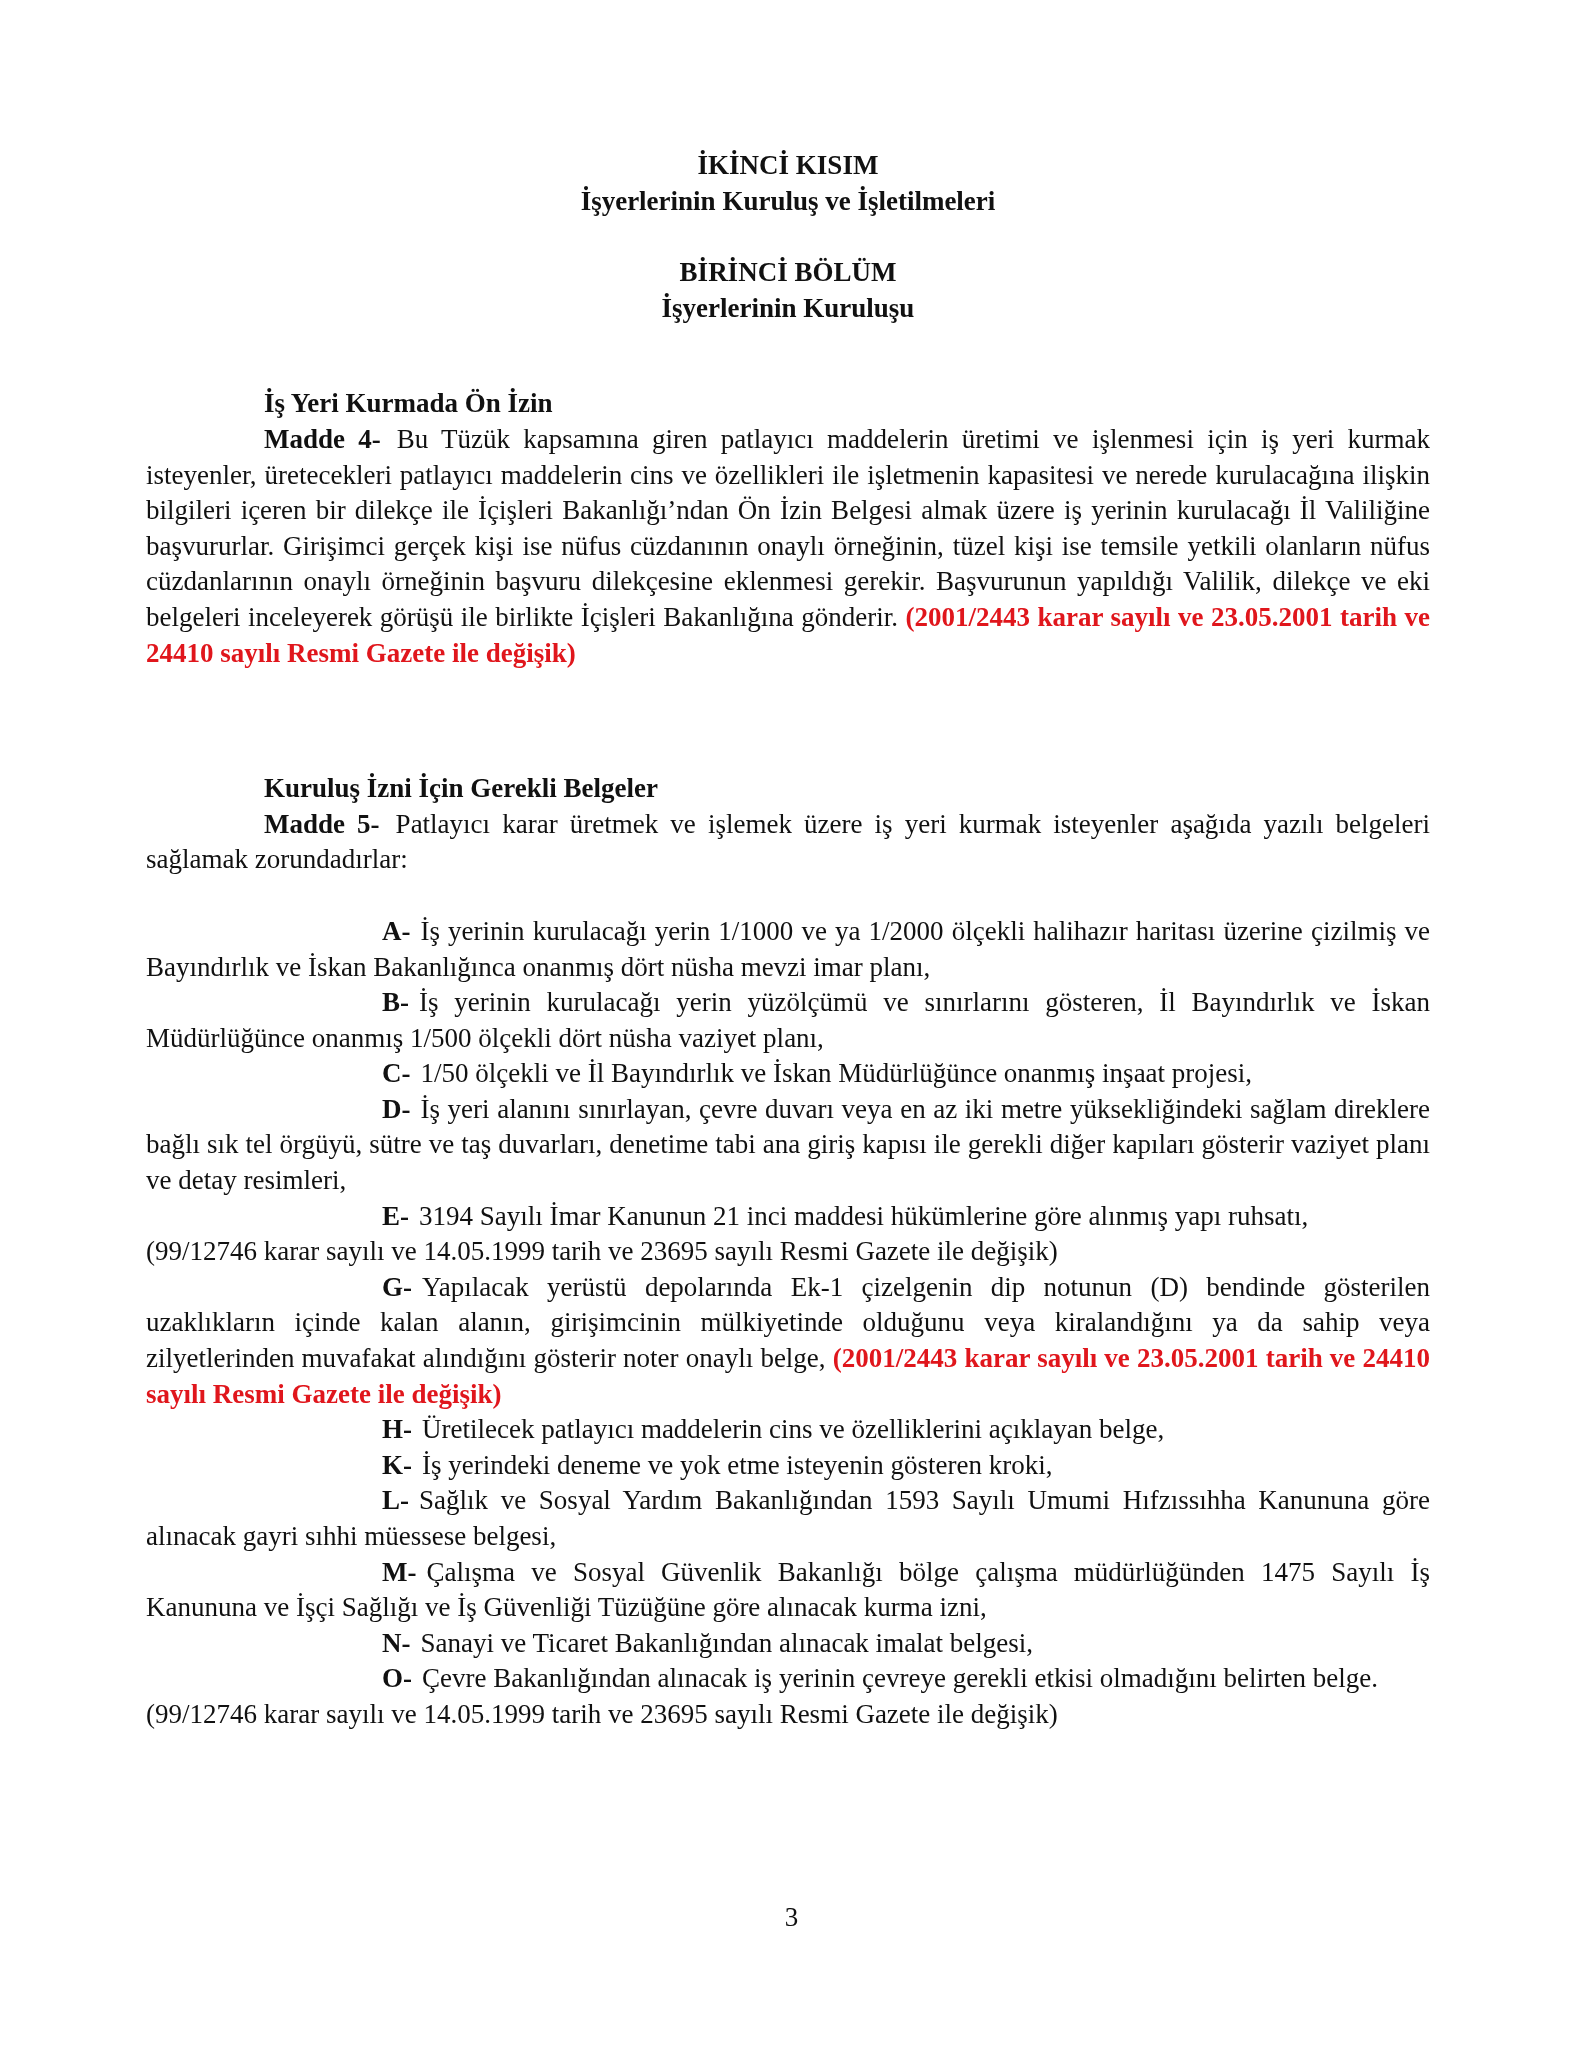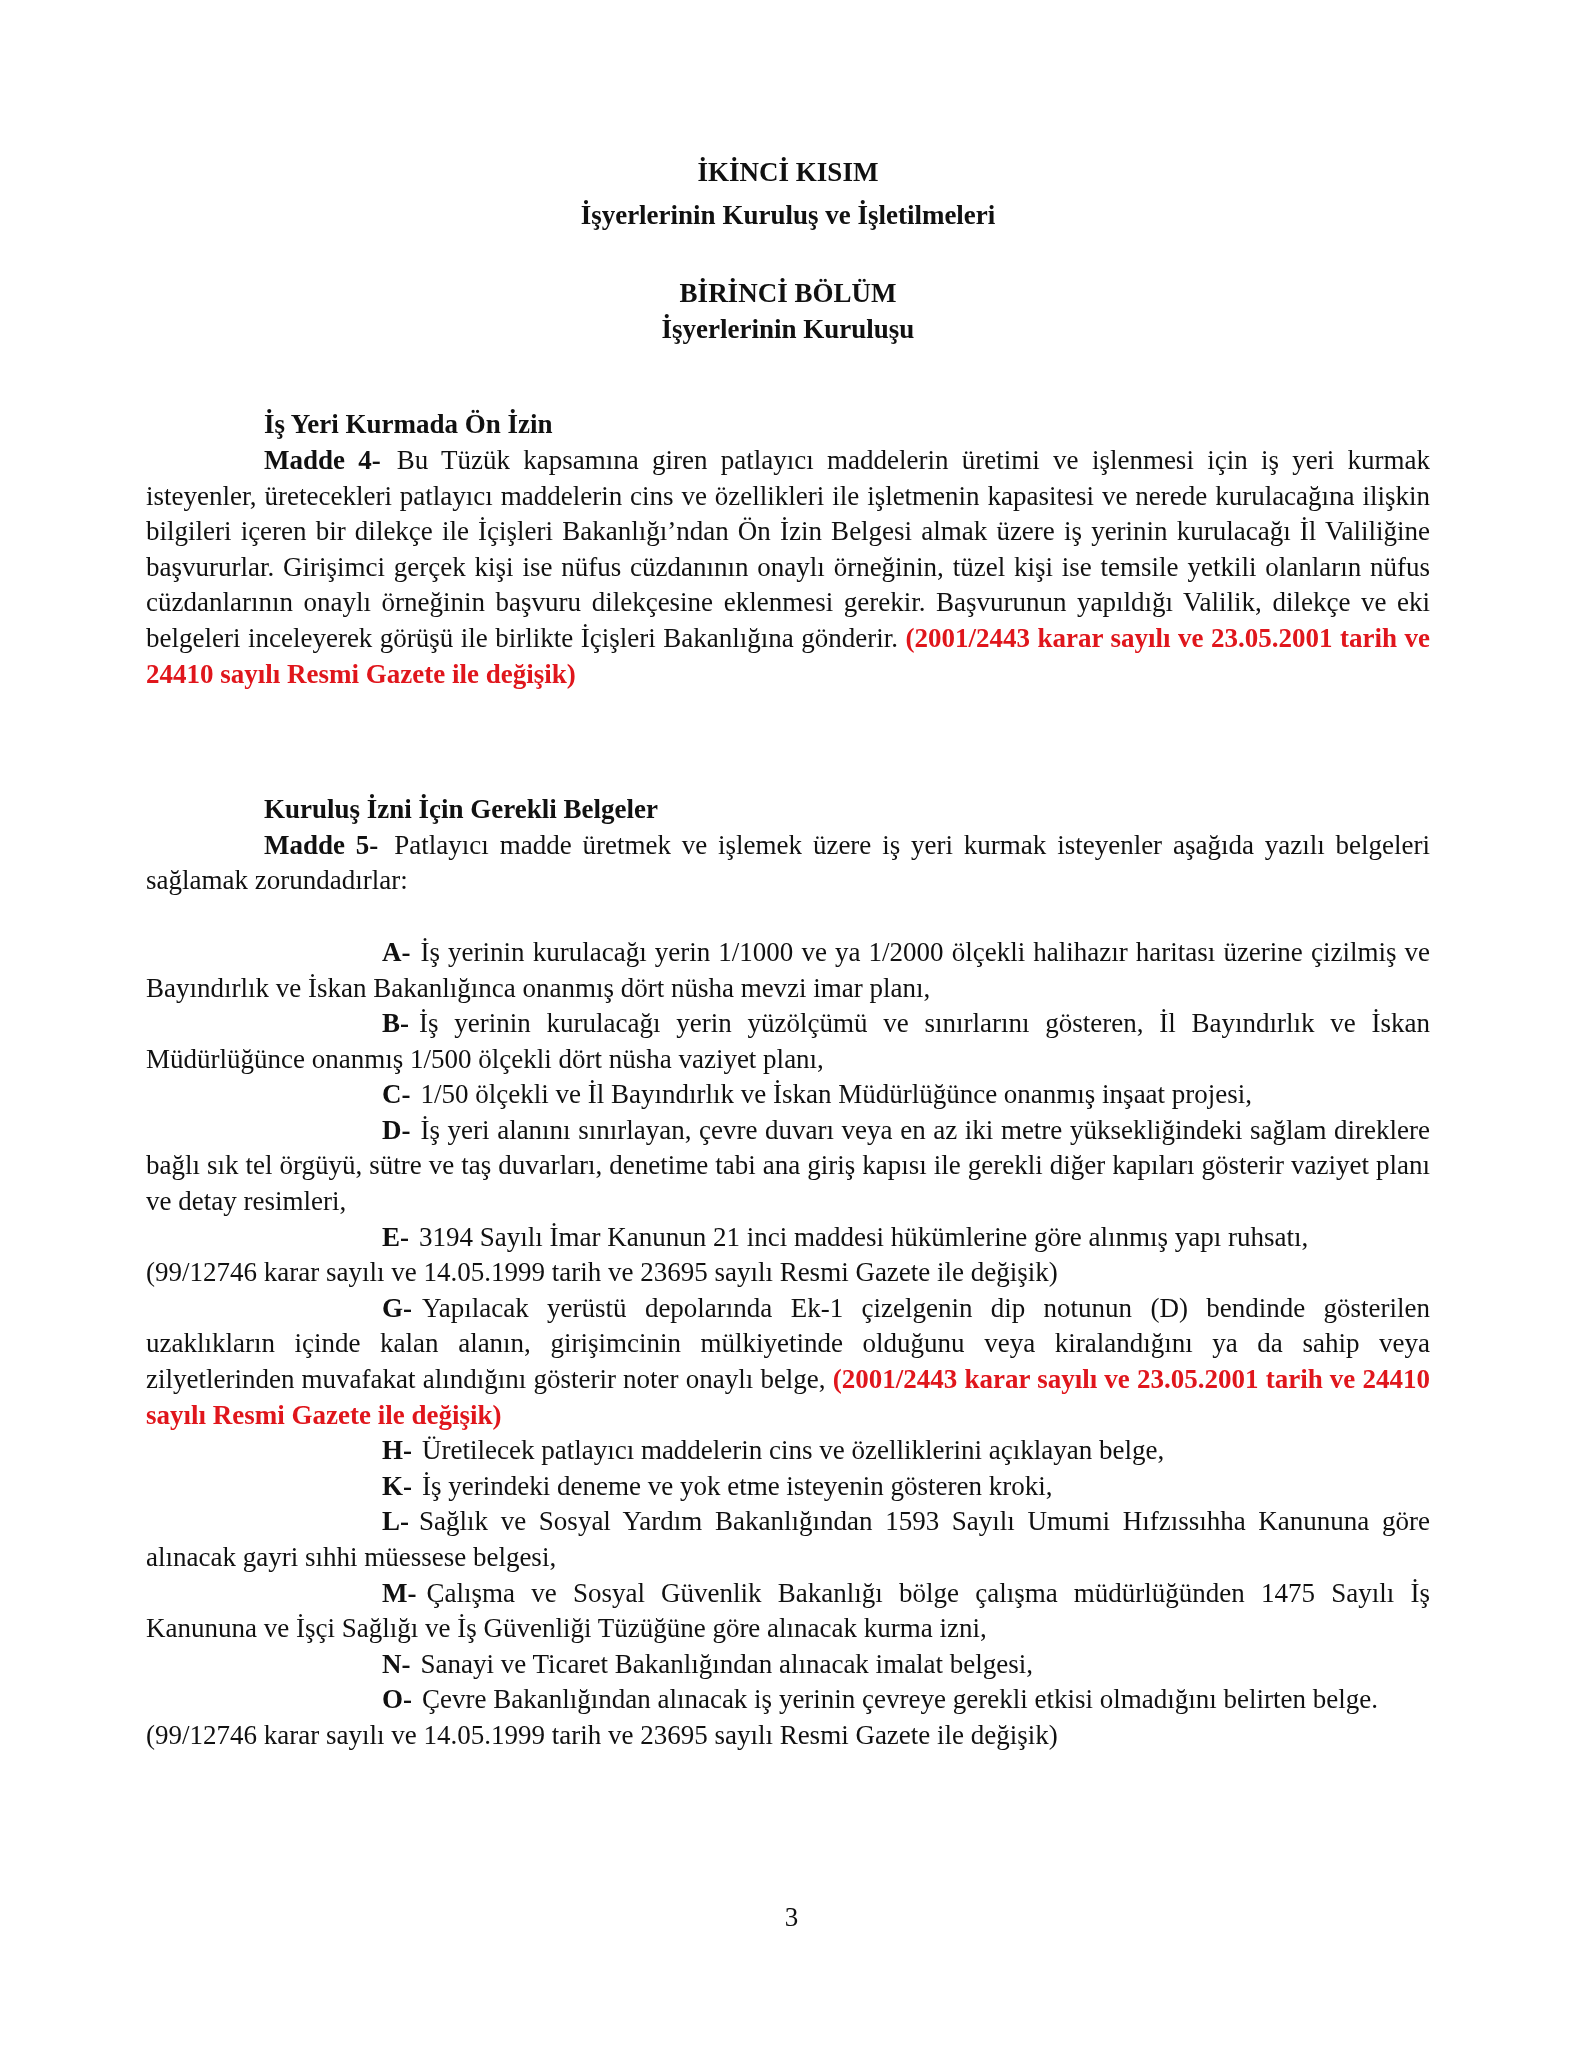--- a/index.html
+++ b/index.html
@@ -27,21 +27,21 @@
       left: 146px;
       top: 148px;
       width: 1284px;
       font-size: 27px;
       line-height: 35.6px;
     }
     .center {
       text-align: center;
       font-weight: bold;
     }
-    .part-title { margin: 7px; }
+    .part-title { margin: 0; }
     .gap-head { height: 36px; }
     .gap-sec { height: 32px; }
     .gap-para { height: 36px; }
     .gap-list { height: 36px; }
     .heading {
       font-weight: bold;
       padding-left: 118px;
       margin-top: 28px;
     }
     .para {
@@ -87,21 +87,21 @@
       <div class="para"><span class="madde-label">Madde 4-</span><span>Bu Tüzük kapsamına giren patlayıcı maddelerin üretimi ve işlenmesi için iş yeri kurmak isteyenler, üretecekleri patlayıcı maddelerin cins ve özellikleri ile işletmenin kapasitesi ve nerede kurulacağına ilişkin bilgileri içeren bir dilekçe ile İçişleri Bakanlığı’ndan Ön İzin Belgesi almak üzere iş yerinin kurulacağı İl Valiliğine başvururlar. Girişimci gerçek kişi ise nüfus cüzdanının onaylı örneğinin, tüzel kişi ise temsile yetkili olanların nüfus cüzdanlarının onaylı örneğinin başvuru dilekçesine eklenmesi gerekir. Başvurunun yapıldığı Valilik, dilekçe ve eki belgeleri inceleyerek görüşü ile birlikte İçişleri Bakanlığına gönderir.</span> <span class="red">(2001/2443 karar sayılı ve 23.05.2001 tarih ve 24410 sayılı Resmi Gazete ile değişik)</span></div>
 
       <div class="gap-para"></div>
 
     </section>
 
     <div class="gap-para"></div>
 
     <section>
       <div class="heading">Kuruluş İzni İçin Gerekli Belgeler</div>
-      <div class="para"><span class="madde-label">Madde 5-</span><span>Patlayıcı madde üretmek ve işlemek üzere iş yeri kurmak isteyenler aşağıda yazılı belgeleri sağlamak zorundadırlar:</span></div>
+      <div class="para"><span class="madde-label">Madde 5-</span><span>Patlayıcı karar üretmek ve işlemek üzere iş yeri kurmak isteyenler aşağıda yazılı belgeleri sağlamak zorundadırlar:</span></div>
 
       <div class="gap-list"></div>
 
       <div id="items-list">
           <div class="para"><span class="item-label" style="margin-right: 10px;">A-</span><span>İş yerinin kurulacağı yerin 1/1000 ve ya 1/2000 ölçekli halihazır haritası üzerine çizilmiş ve Bayındırlık ve İskan Bakanlığınca onanmış dört nüsha mevzi imar planı,</span></div>
           <div class="para"><span class="item-label" style="margin-right: 10px;">B-</span><span>İş yerinin kurulacağı yerin yüzölçümü ve sınırlarını gösteren, İl Bayındırlık ve İskan Müdürlüğünce onanmış 1/500 ölçekli dört nüsha vaziyet planı,</span></div>
           <div class="para"><span class="item-label" style="margin-right: 10px;">C-</span><span>1/50 ölçekli ve İl Bayındırlık ve İskan Müdürlüğünce onanmış inşaat projesi,</span></div>
           <div class="para"><span class="item-label" style="margin-right: 10px;">D-</span><span>İş yeri alanını sınırlayan, çevre duvarı veya en az iki metre yüksekliğindeki sağlam direklere bağlı sık tel örgüyü, sütre ve taş duvarları, denetime tabi ana giriş kapısı ile gerekli diğer kapıları gösterir vaziyet planı ve detay resimleri,</span></div>
           <div class="para"><span class="item-label" style="margin-right: 10px;">E-</span><span>3194 Sayılı İmar Kanunun 21 inci maddesi hükümlerine göre alınmış yapı ruhsatı,</span><br><span class="bold" style="display: inline-block; margin-left: -118px;">(99/12746 karar sayılı ve 14.05.1999 tarih ve 23695 sayılı Resmi Gazete ile değişik)</span></div>
           <div class="para"><span class="item-label" style="margin-right: 10px;">G-</span><span>Yapılacak yerüstü depolarında Ek-1 çizelgenin dip notunun (D) bendinde gösterilen uzaklıkların içinde kalan alanın, girişimcinin mülkiyetinde olduğunu veya kiralandığını ya da sahip veya zilyetlerinden muvafakat alındığını gösterir noter onaylı belge,</span> <span class="red">(2001/2443 karar sayılı ve 23.05.2001 tarih ve 24410 sayılı Resmi Gazete ile değişik)</span></div>

